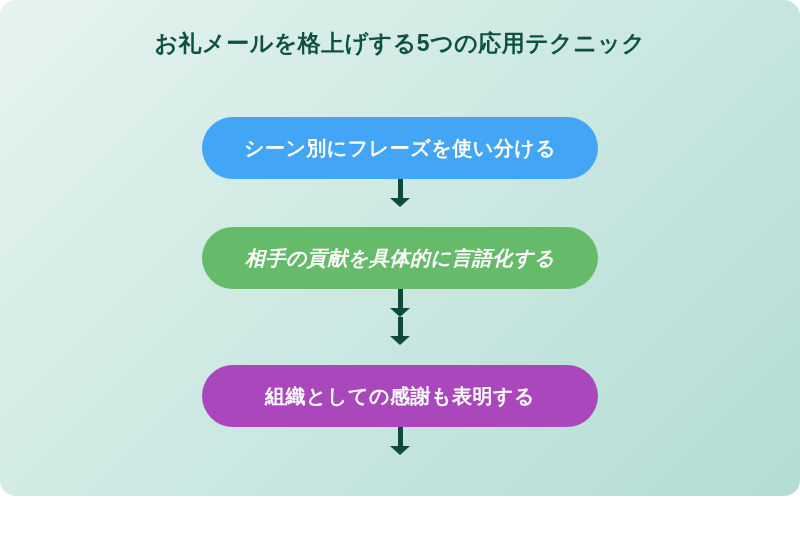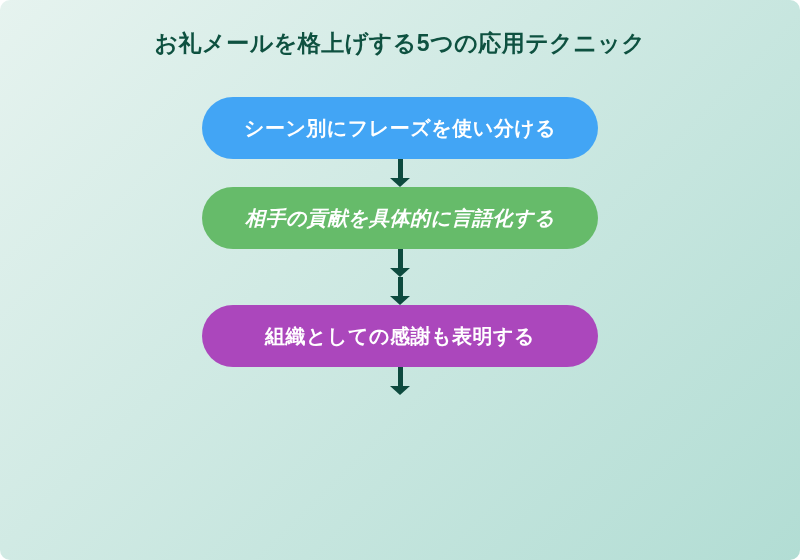--- a/index.html
+++ b/index.html
@@ -4,22 +4,22 @@
 <style>
   html, body {
     margin: 0;
     padding: 0;
     background: #ffffff;
     font-family: "Liberation Sans", "DejaVu Sans", sans-serif;
   }
   .card {
     position: relative;
     width: 800px;
-    height: 560px;
-    border-radius: 10px;
+    height: 496px;
+    border-radius: 16px;
     background: linear-gradient(135deg, var(--bg-start) 0%, var(--bg-end) 100%);
     overflow: hidden;
     box-sizing: border-box;
   }
   .title {
     margin: 28px 0 0 0;
     text-align: center;
     font-size: 23px;
     line-height: 30px;
     font-weight: bold;
@@ -37,20 +37,21 @@
     height: 62px;
     border-radius: 31px;
     display: flex;
     align-items: center;
     justify-content: center;
     color: #ffffff;
     font-size: 20px;
     font-weight: bold;
     letter-spacing: 0.5px;
     text-align: center;
+    margin-top: 20px;
   }
   .arrow {
     height: 28px;
     display: flex;
     flex-direction: column;
     align-items: center;
     justify-content: flex-start;
   }
   .arrow .stem {
     width: 5px;

